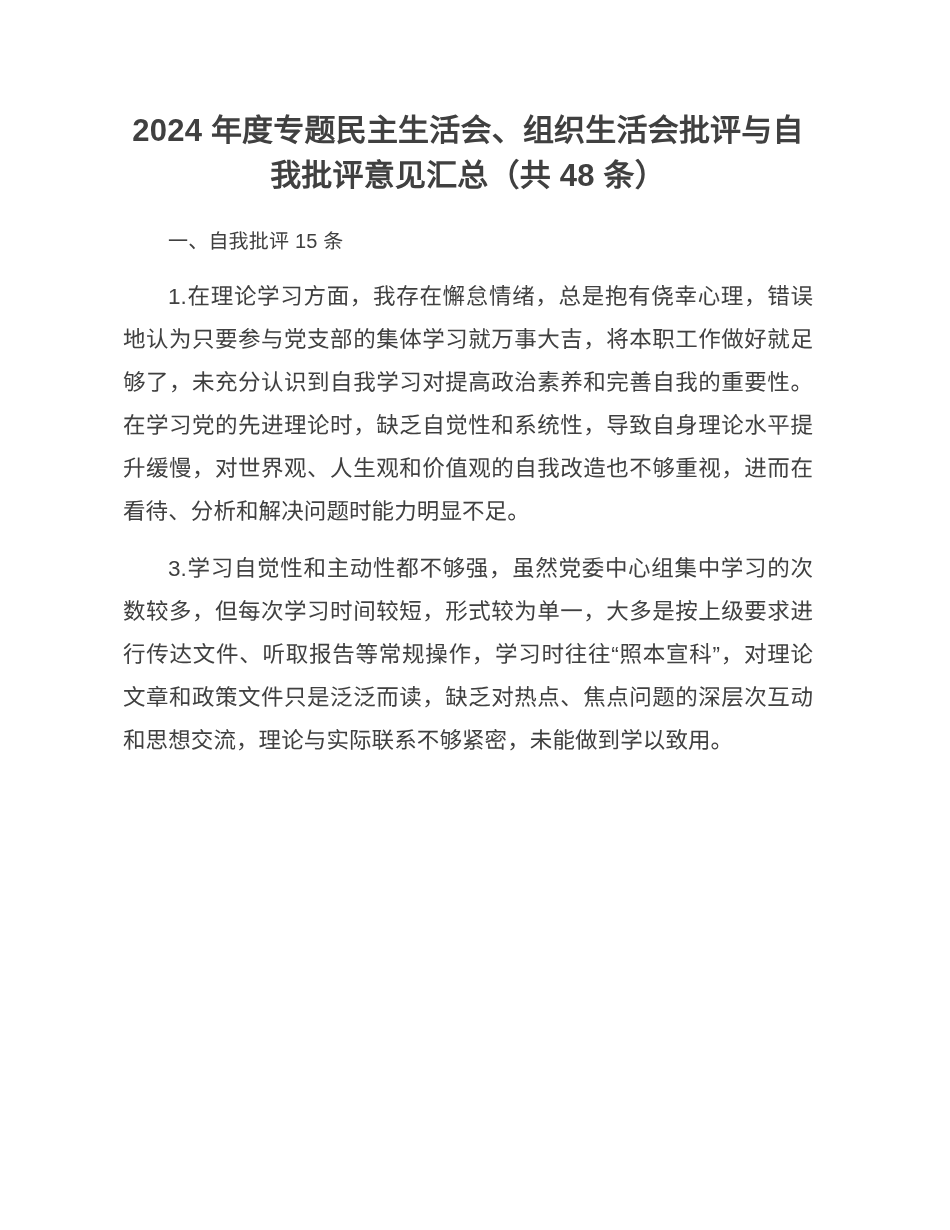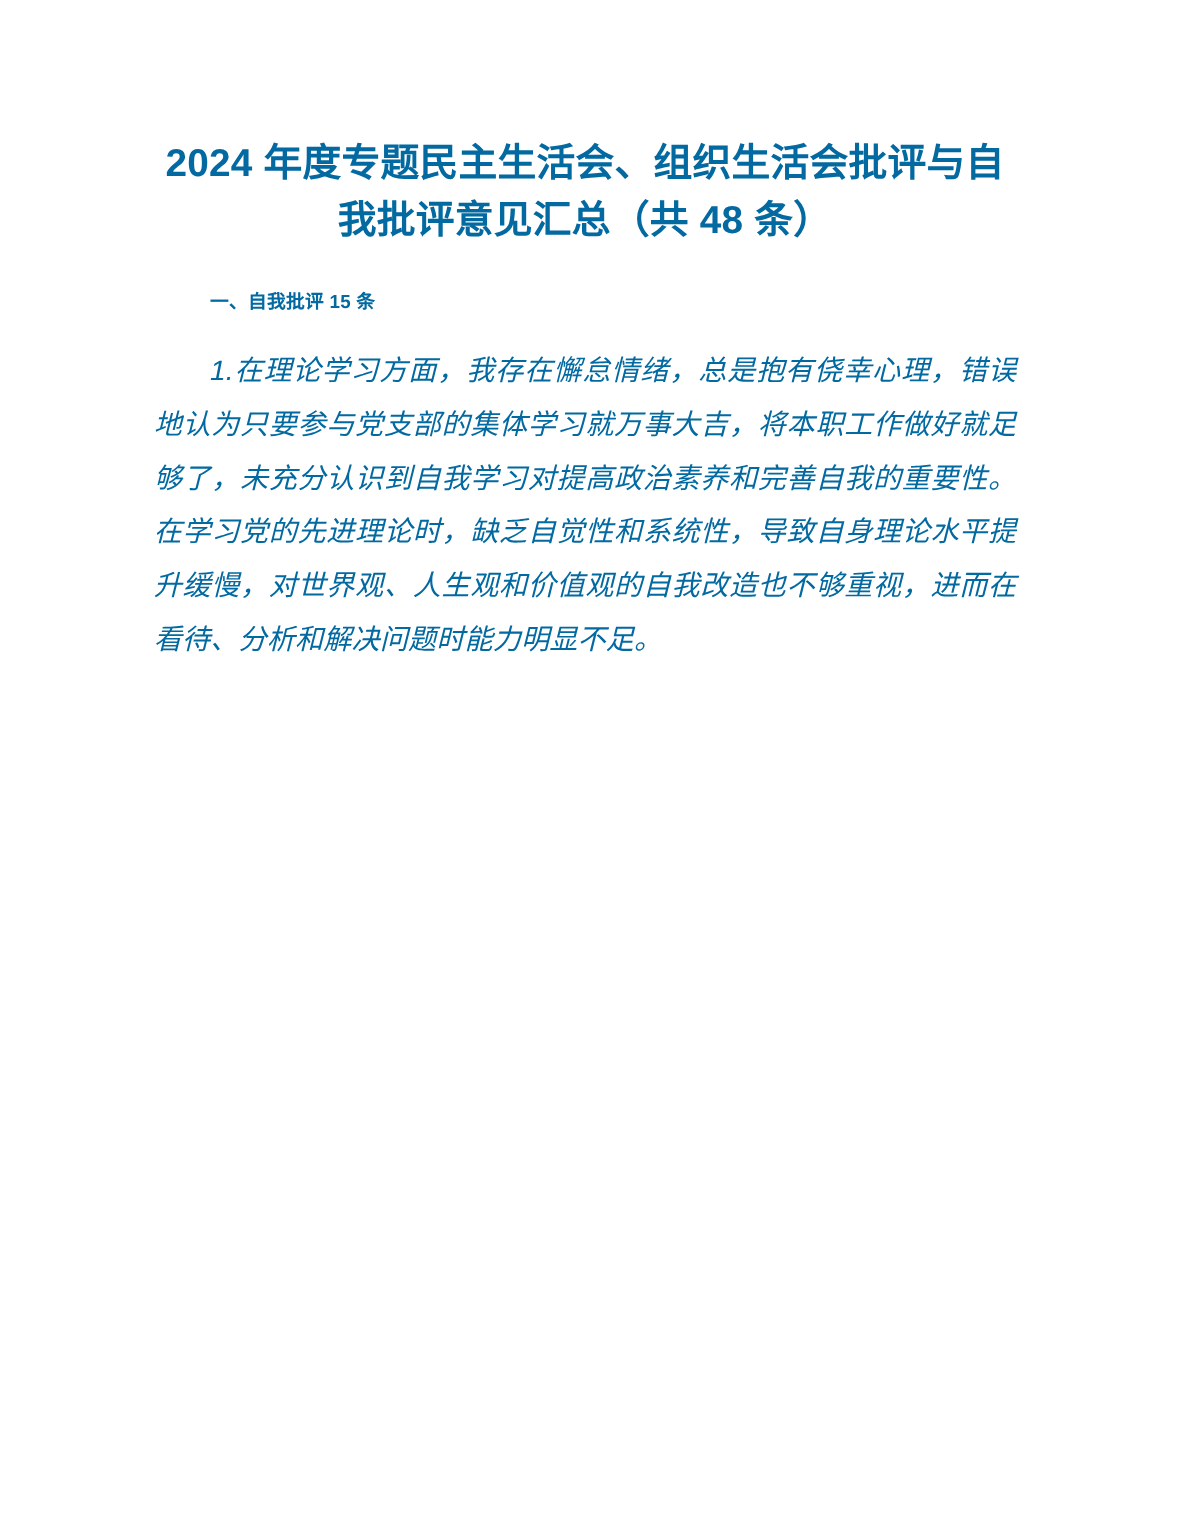--- a/index.html
+++ b/index.html
@@ -11,21 +11,21 @@
 
   .page {
     position: relative;
     width: 950px;
     height: 1230px;
     margin: 0 auto;
     background: #ffffff;
     box-sizing: border-box;
     overflow: hidden;
     font-family: "Liberation Sans", "DejaVu Sans", sans-serif;
-    color: #0369a1;
+    color: #404040;
     -webkit-font-smoothing: antialiased;
   }
 
   
   .content {
     position: absolute;
     left: 123px;
     top: 0;
     width: 690px;
   }
@@ -39,22 +39,22 @@
     line-height: 45px;
     text-align: center;
     letter-spacing: 0.2px;
     word-break: break-all;
   }
 
   .section-heading {
     margin: 0;
     padding: 0;
     margin-top: 22px;
-    font-size: 15px;
-    font-weight: 700;
+    font-size: 20px;
+    font-weight: 400;
     line-height: 43px;
     text-indent: 45px;
     letter-spacing: 0.2px;
     word-break: break-all;
   }
 
   .body-paragraph {
     margin: 0;
     padding: 0;
     margin-top: 14px;
@@ -63,31 +63,31 @@
     line-height: 43px;
     text-indent: 45px;
     text-align: justify;
     text-justify: inter-ideograph;
     letter-spacing: 0.1px;
     word-break: break-all;
   }
 
   .body-paragraph:first-of-type {
     margin-top: 12px;
-    font-style: italic;
   }
 </style>
 </head>
 <body>
 
 <div class="page">
   <div class="content">
 
     <h1 class="doc-title">2024 年度专题民主生活会、组织生活会批评与自我批评意见汇总（共 48 条）</h1>
 
     <h2 class="section-heading">一、自我批评 15 条</h2>
 
     <p class="body-paragraph">1.在理论学习方面，我存在懈怠情绪，总是抱有侥幸心理，错误地认为只要参与党支部的集体学习就万事大吉，将本职工作做好就足够了，未充分认识到自我学习对提高政治素养和完善自我的重要性。在学习党的先进理论时，缺乏自觉性和系统性，导致自身理论水平提升缓慢，对世界观、人生观和价值观的自我改造也不够重视，进而在看待、分析和解决问题时能力明显不足。</p>
 
 
+    <p class="body-paragraph">3.学习自觉性和主动性都不够强，虽然党委中心组集中学习的次数较多，但每次学习时间较短，形式较为单一，大多是按上级要求进行传达文件、听取报告等常规操作，学习时往往“照本宣科”，对理论文章和政策文件只是泛泛而读，缺乏对热点、焦点问题的深层次互动和思想交流，理论与实际联系不够紧密，未能做到学以致用。</p>
 
   </div>
 </div>
 
 </body></html>

